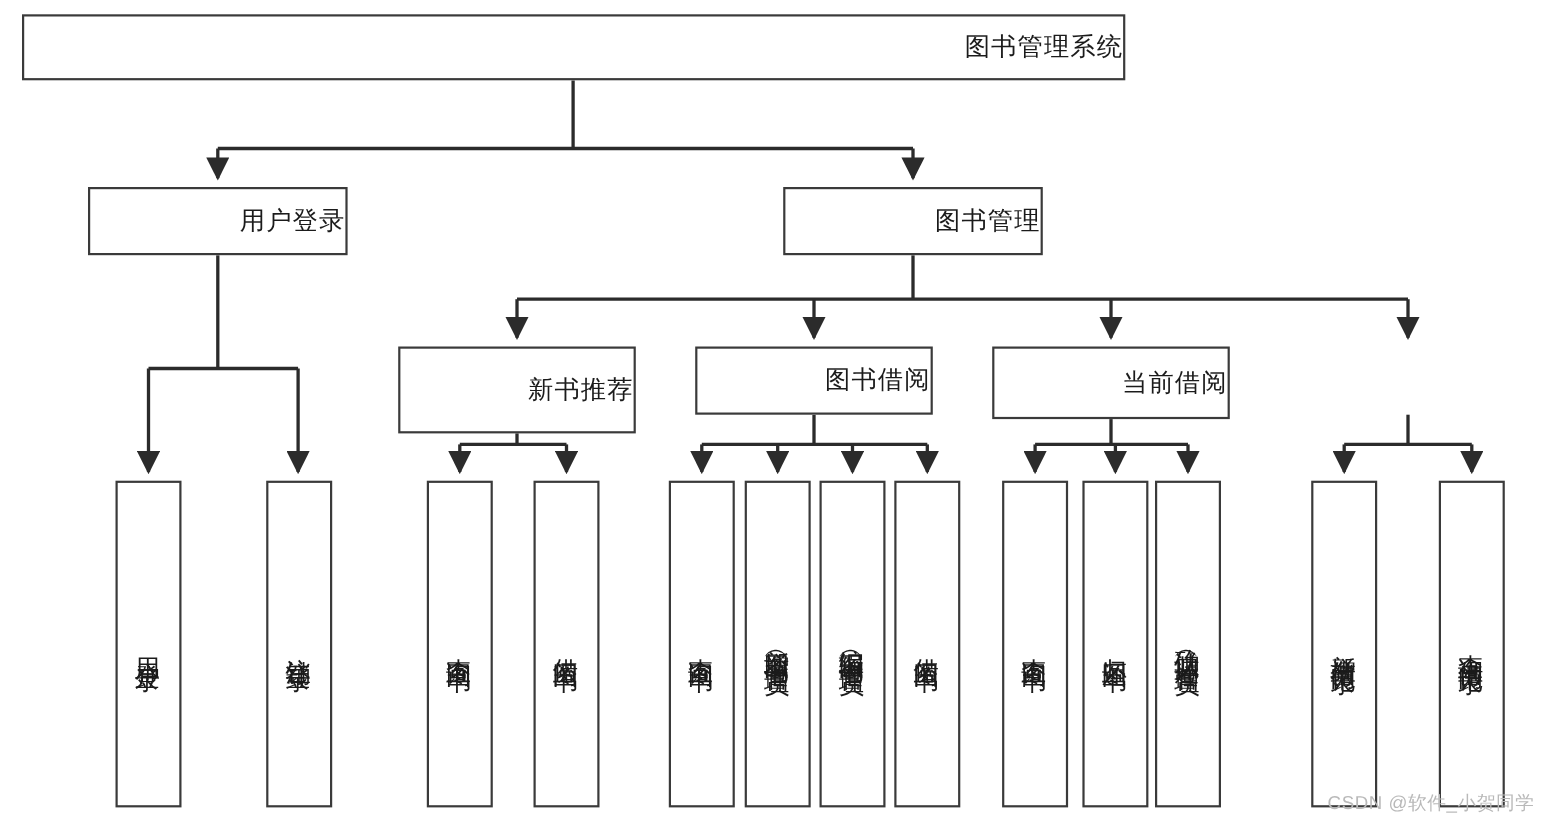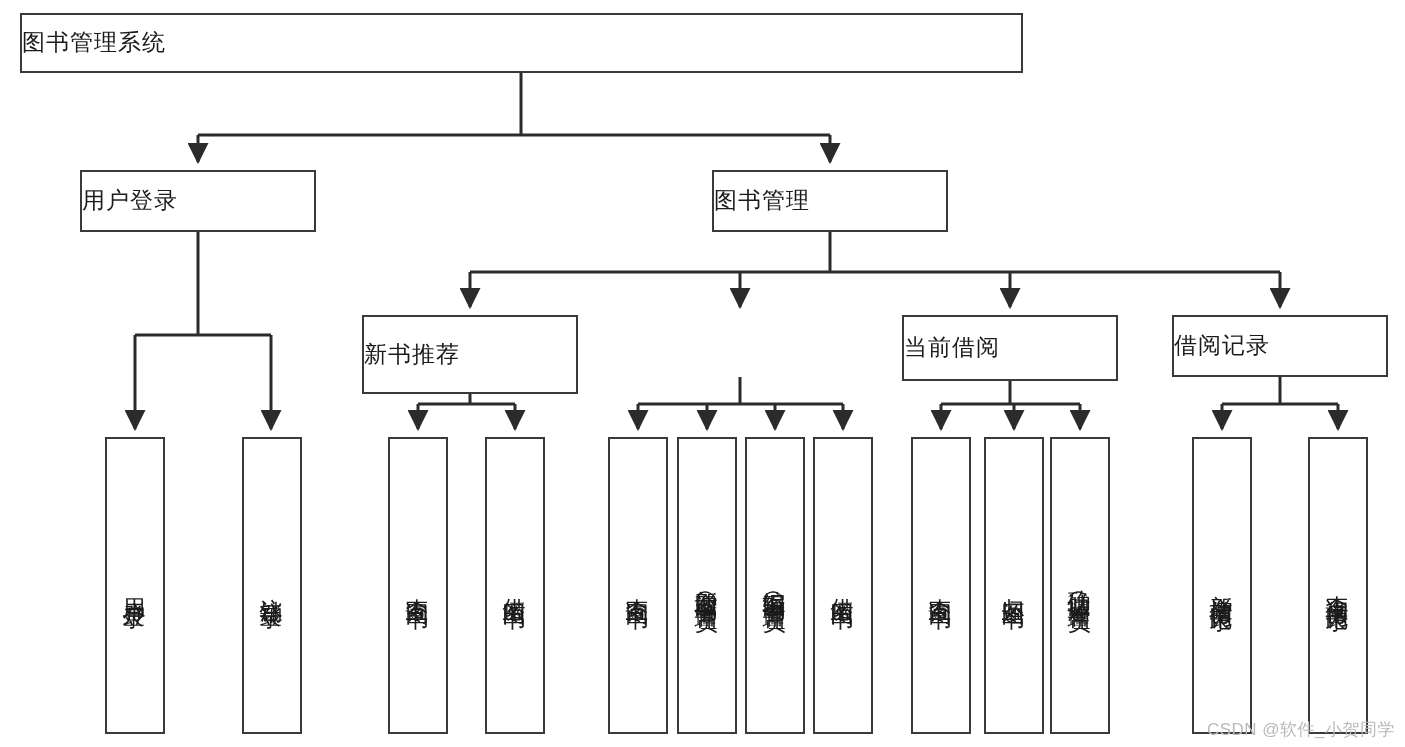--- a/index.html
+++ b/index.html
@@ -24,21 +24,21 @@
     width: 1405px;
     height: 747px;
   }
   .node {
     position: absolute;
     box-sizing: border-box;
     background: #ffffff;
     border: 2.5px solid #3a3a3a;
     display: flex;
     align-items: center;
-    justify-content: flex-start;
+    justify-content: flex-end;
     color: #1b1b1b;
     z-index: 2;
   }
   .node.horiz {
     font-size: 23px;
     letter-spacing: 1px;
     line-height: 1.2;
   }
   .node.vert {
     writing-mode: vertical-rl;
@@ -141,26 +141,26 @@
   <div class="node horiz" style="left:80px; top:170px; width:236px; height:62px;">
     <span>用户登录</span>
   </div>
   <div class="node horiz" style="left:712px; top:170px; width:236px; height:62px;">
     <span>图书管理</span>
   </div>
 
   <div class="node horiz" style="left:362px; top:315px; width:216px; height:79px;">
     <span>新书推荐</span>
   </div>
+  <div class="node horiz" style="left:632px; top:315px; width:216px; height:62px;">
+    <span>图书借阅</span>
+  </div>
   <div class="node horiz" style="left:902px; top:315px; width:216px; height:66px;">
     <span>当前借阅</span>
   </div>
-  <div class="node horiz" style="left:1172px; top:315px; width:216px; height:62px;">
-    <span>借阅记录</span>
-  </div>
 
   <div class="node vert" style="left:105px; top:437px; width:60px; height:297px;">
     <span class="vtext">用户登录</span>
   </div>
   <div class="node vert" style="left:242px; top:437px; width:60px; height:297px;">
     <span class="vtext">注销登录</span>
   </div>
   <div class="node vert" style="left:388px; top:437px; width:60px; height:297px;">
     <span class="vtext">查询图书</span>
   </div>

